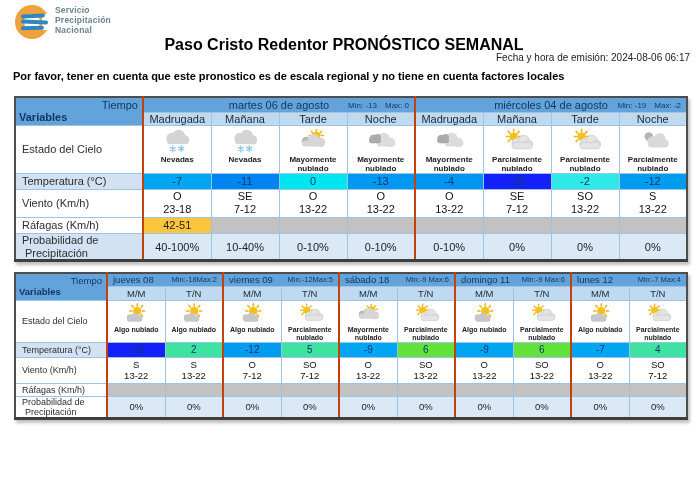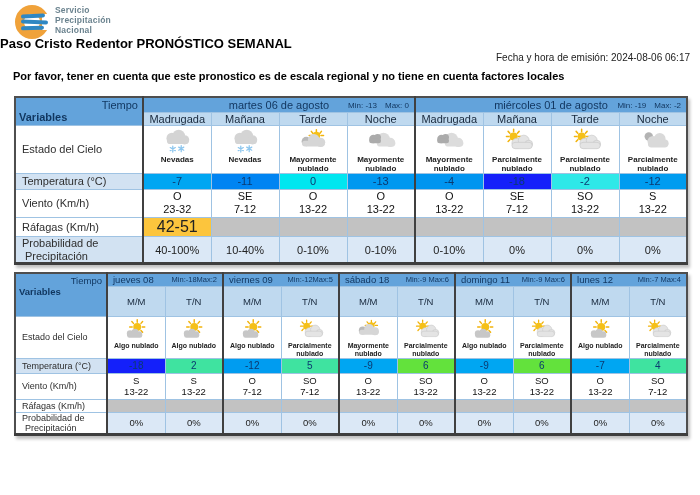--- a/index.html
+++ b/index.html
@@ -10,31 +10,31 @@
   
   .logo{position:absolute;left:15px;top:5px;display:flex;align-items:flex-start;}
   .logo-mark{position:relative;width:34px;height:34px;margin-right:6px;}
   .logo-ring{position:absolute;left:0;top:0;width:16px;height:16px;border:9px solid #f0a23a;border-radius:50%;}
   .logo-notch{position:absolute;right:-2px;top:9px;width:9px;height:16px;background:#fff;}
   .logo-wave{position:absolute;left:6px;height:4px;background:#2f87c2;border-radius:3px;}
   .w1{top:9px;width:24px;transform:rotate(-3deg);}
   .w2{top:15px;width:27px;transform:rotate(2deg);}
   .w3{top:21px;width:23px;transform:rotate(-2deg);}
   .logo-text{font-size:8.5px;line-height:1.18;color:#6b838f;font-weight:bold;letter-spacing:.2px;}
-  .doc-title{position:absolute;left:0;right:12px;top:36px;font-size:13px;font-weight:bold;color:#000;}
+  .doc-title{position:absolute;left:0;right:12px;top:36px;text-align:center;font-size:16px;font-weight:bold;color:#000;}
   .emission{position:absolute;right:10px;top:52px;font-size:10px;color:#222;}
   .note{position:absolute;left:13px;top:70px;font-size:11px;font-weight:bold;color:#000;}
 
   
   table{border-collapse:collapse;table-layout:fixed;background:#fff;}
   #t1,#t2{position:absolute;left:14px;width:672px;border:2px solid #4e4e4e;border-bottom:3px solid #3e3e3e;box-shadow:2px 3px 3px rgba(0,0,0,.25);}
   #t1{top:96px;}
   #t2{top:272px;}
   td{padding:0;border:1px solid #9fc3e3;overflow:hidden;text-align:center;vertical-align:middle;}
-  td.grp{border-left:2px solid #404040;}
+  td.grp{border-left:2px solid #c2410c;}
 
   .corner{background:#63a3db;vertical-align:top;}
   .corner-in{display:flex;flex-direction:column;justify-content:space-between;height:100%;padding:1px 4px 1px 3px;box-sizing:border-box;}
   .corner-in .tiempo{align-self:flex-end;font-weight:normal;font-size:11px;color:#10365f;}
   .corner-in .variables{align-self:flex-start;font-weight:bold;font-size:11px;color:#10365f;}
   #t2 .corner-in .tiempo,#t2 .corner-in .variables{font-size:9.5px;}
 
   td.day{background:#63a3db;position:relative;color:#11355e;}
   #t1 td.day .dname{position:absolute;left:0;right:0;top:1px;text-align:center;font-size:11px;}
   #t1 td.day .dmm{position:absolute;right:5px;top:2.5px;font-size:8px;display:flex;gap:8px;}
@@ -56,21 +56,21 @@
   #t2 .icon svg{width:33px;height:23px;}
   .skytxt{font-size:8px;font-weight:bold;line-height:1.15;color:#222;}
   #t2 .skytxt{font-size:7px;}
 
   td.temp{font-size:11px;color:#0b3a70;}
   #t2 td.temp{font-size:10px;}
 
   td.wind{background:#fff;font-size:11px;line-height:1.2;color:#111;}
   #t2 td.wind{font-size:9.5px;}
 
-  td.gust{font-size:16px;color:#222;text-align:center;}
+  td.gust{font-size:11px;color:#222;text-align:center;}
 
   td.prob{background:#dbe8f6;font-size:11px;color:#222;}
   #t2 td.prob{font-size:9.5px;}
   .lbl2l{line-height:1.15;}
 </style>
 </head>
 <body>
 
 <div class="logo">
   <div class="logo-mark">
@@ -111,21 +111,21 @@
     </div>
   </td>
   <td class="day grp" colspan="4">
     <span class="dname">martes 06 de agosto</span>
     <span class="dmm">
             <span>Min: -13</span>
             <span>Max: 0</span>
           </span>
   </td>
   <td class="day grp" colspan="4">
-    <span class="dname">miércoles 01 de agosto</span>
+    <span class="dname">miércoles 04 de agosto</span>
     <span class="dmm">
             <span>Min: -19</span>
             <span>Max: -2</span>
           </span>
   </td>
 </tr>
 <tr style="height:13px">
   <td class="period grp">Madrugada</td>
   <td class="period">Mañana</td>
   <td class="period">Tarde</td>
@@ -263,21 +263,21 @@
   <td class="temp" style="background: rgb(0, 152, 240);">-13</td>
   <td class="temp grp" style="background: rgb(0, 149, 240);">-4</td>
   <td class="temp" style="background: rgb(20, 32, 250);">-18</td>
   <td class="temp" style="background: rgb(47, 232, 232);">-2</td>
   <td class="temp" style="background: rgb(0, 156, 240);">-12</td>
 </tr>
 <tr style="height:28px">
   <td class="lbl">Viento (Km/h)</td>
   <td class="wind grp">
           <div>O</div>
-          <div>23-32</div>
+          <div>23-18</div>
         </td>
   <td class="wind">
           <div>SE</div>
           <div>7-12</div>
         </td>
   <td class="wind">
           <div>O</div>
           <div>13-22</div>
         </td>
   <td class="wind">
@@ -375,21 +375,21 @@
             <span class="dmm">Min:-9  Max:6</span>
           </div>
         </td>
   <td class="day grp" colspan="2">
           <div class="day-in">
             <span>lunes 12</span>
             <span class="dmm">Min:-7  Max:4</span>
           </div>
         </td>
 </tr>
-<tr style="height:30px">
+<tr style="height:14px">
   <td class="period grp">M/M</td>
   <td class="period">T/N</td>
   <td class="period grp">M/M</td>
   <td class="period">T/N</td>
   <td class="period grp">M/M</td>
   <td class="period">T/N</td>
   <td class="period grp">M/M</td>
   <td class="period">T/N</td>
   <td class="period grp">M/M</td>
   <td class="period">T/N</td>

